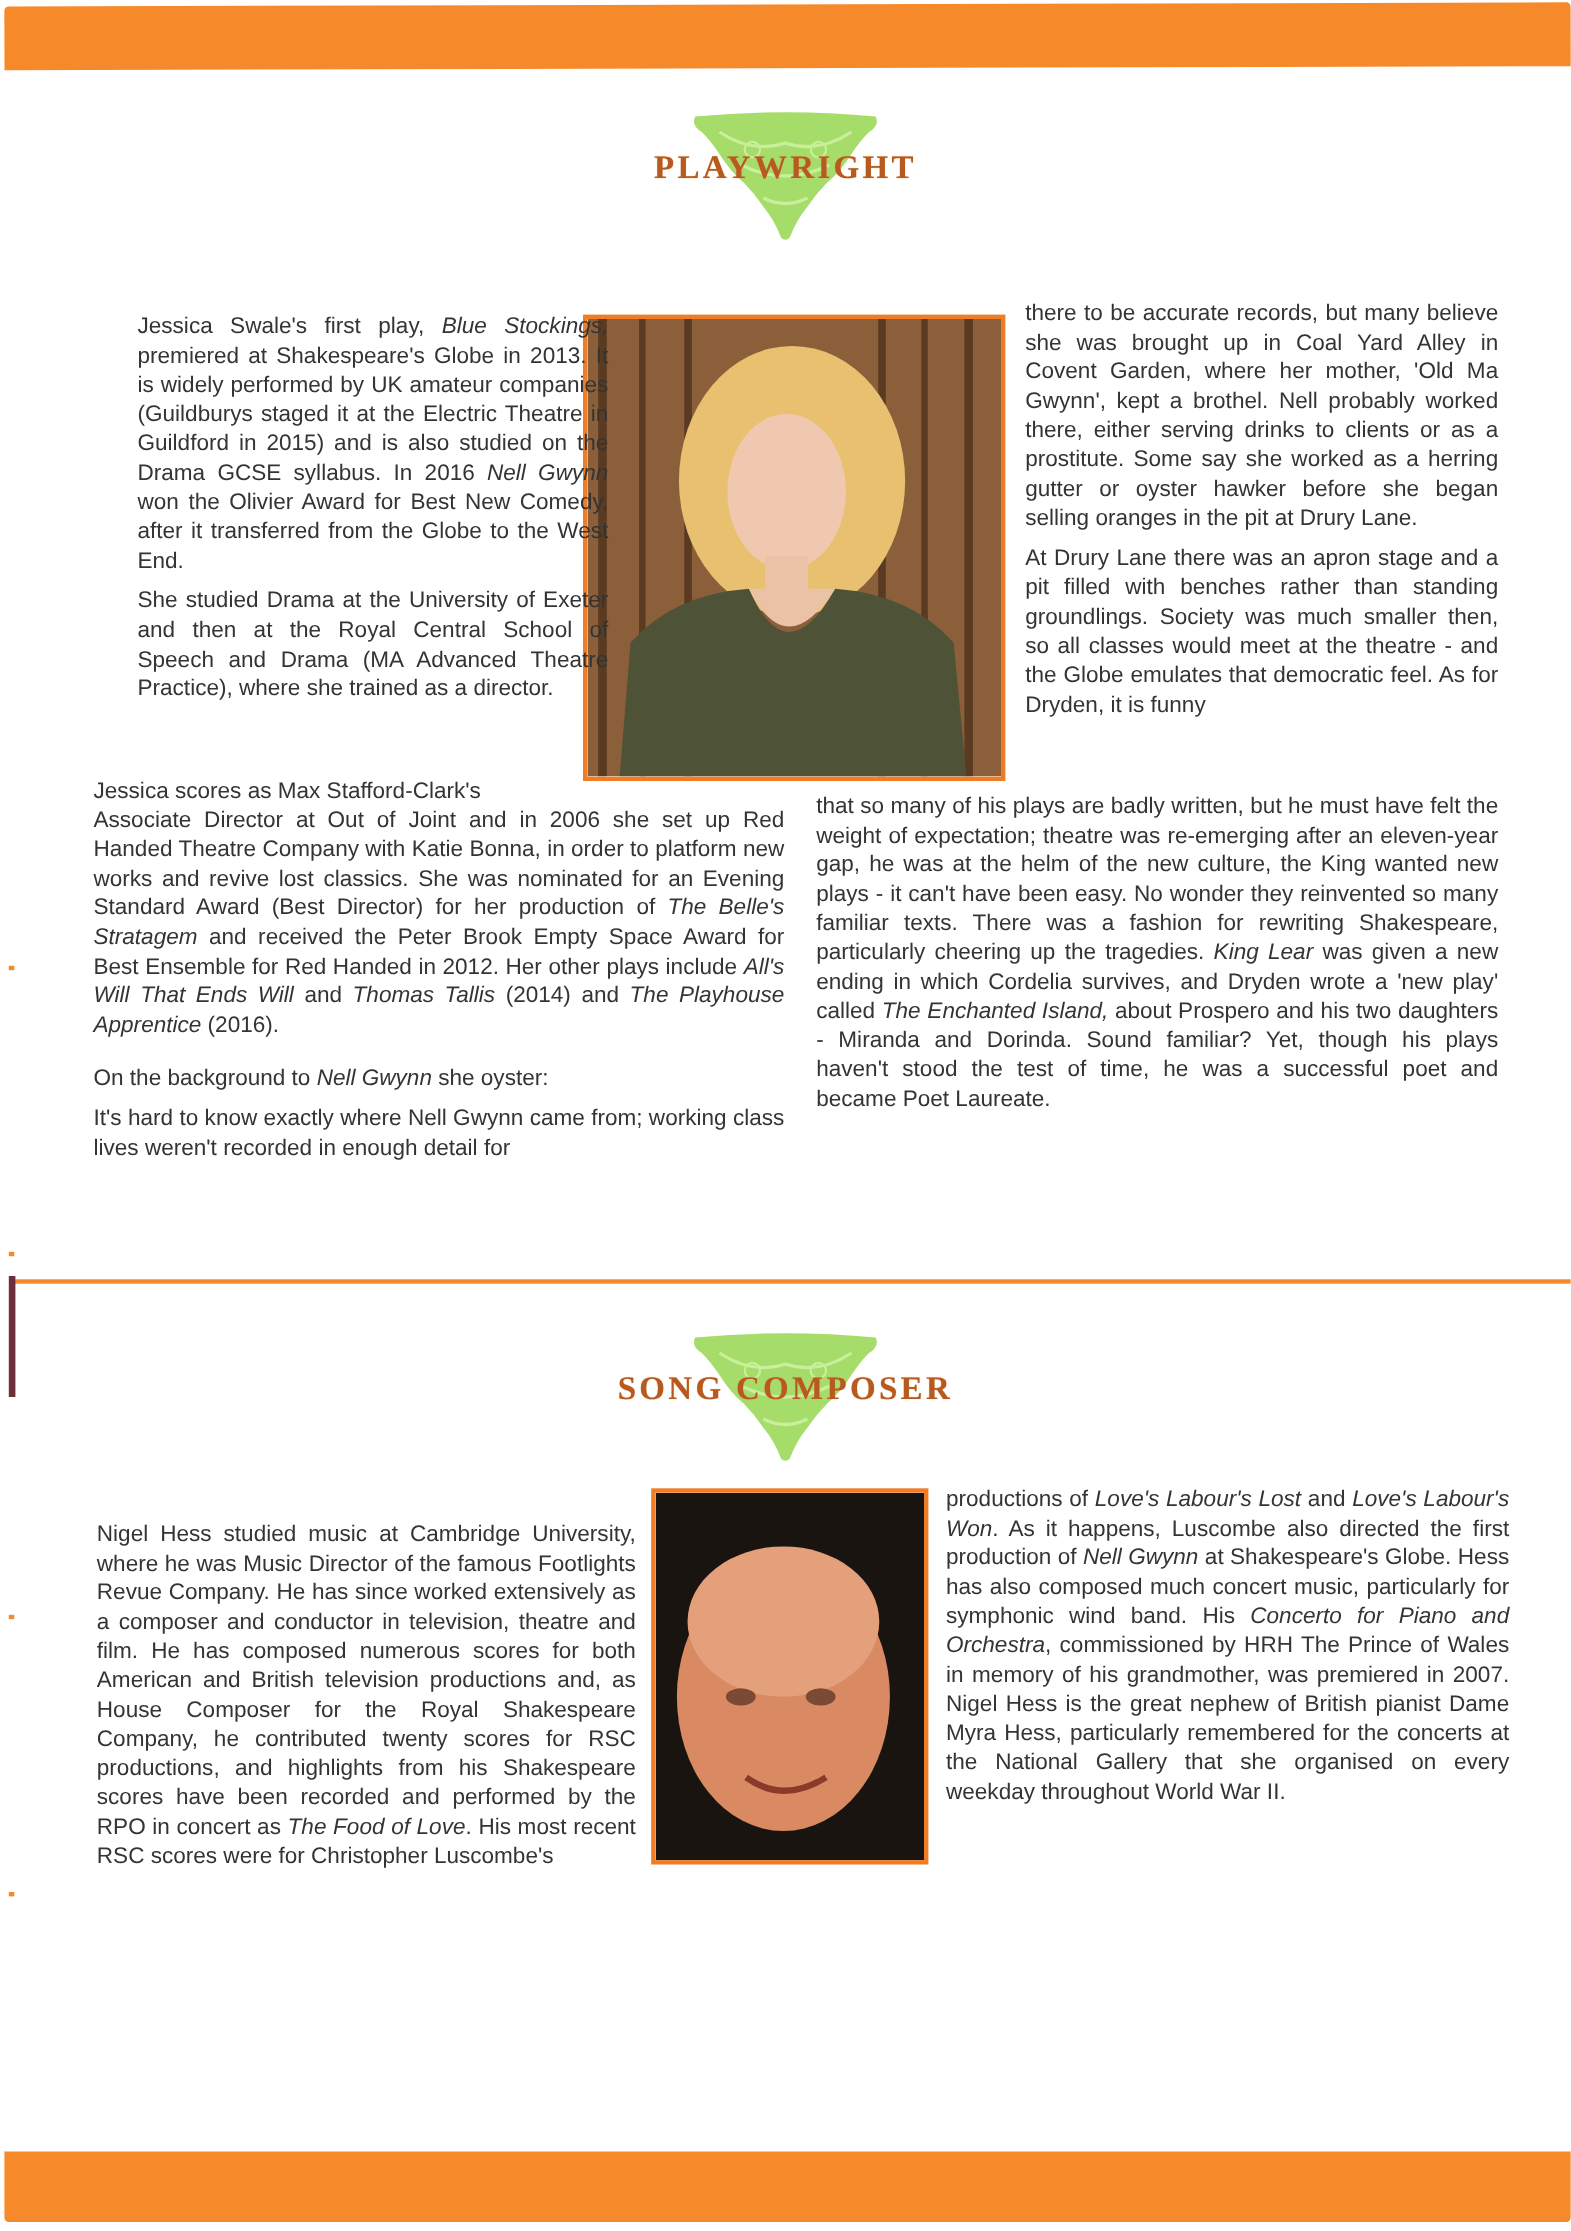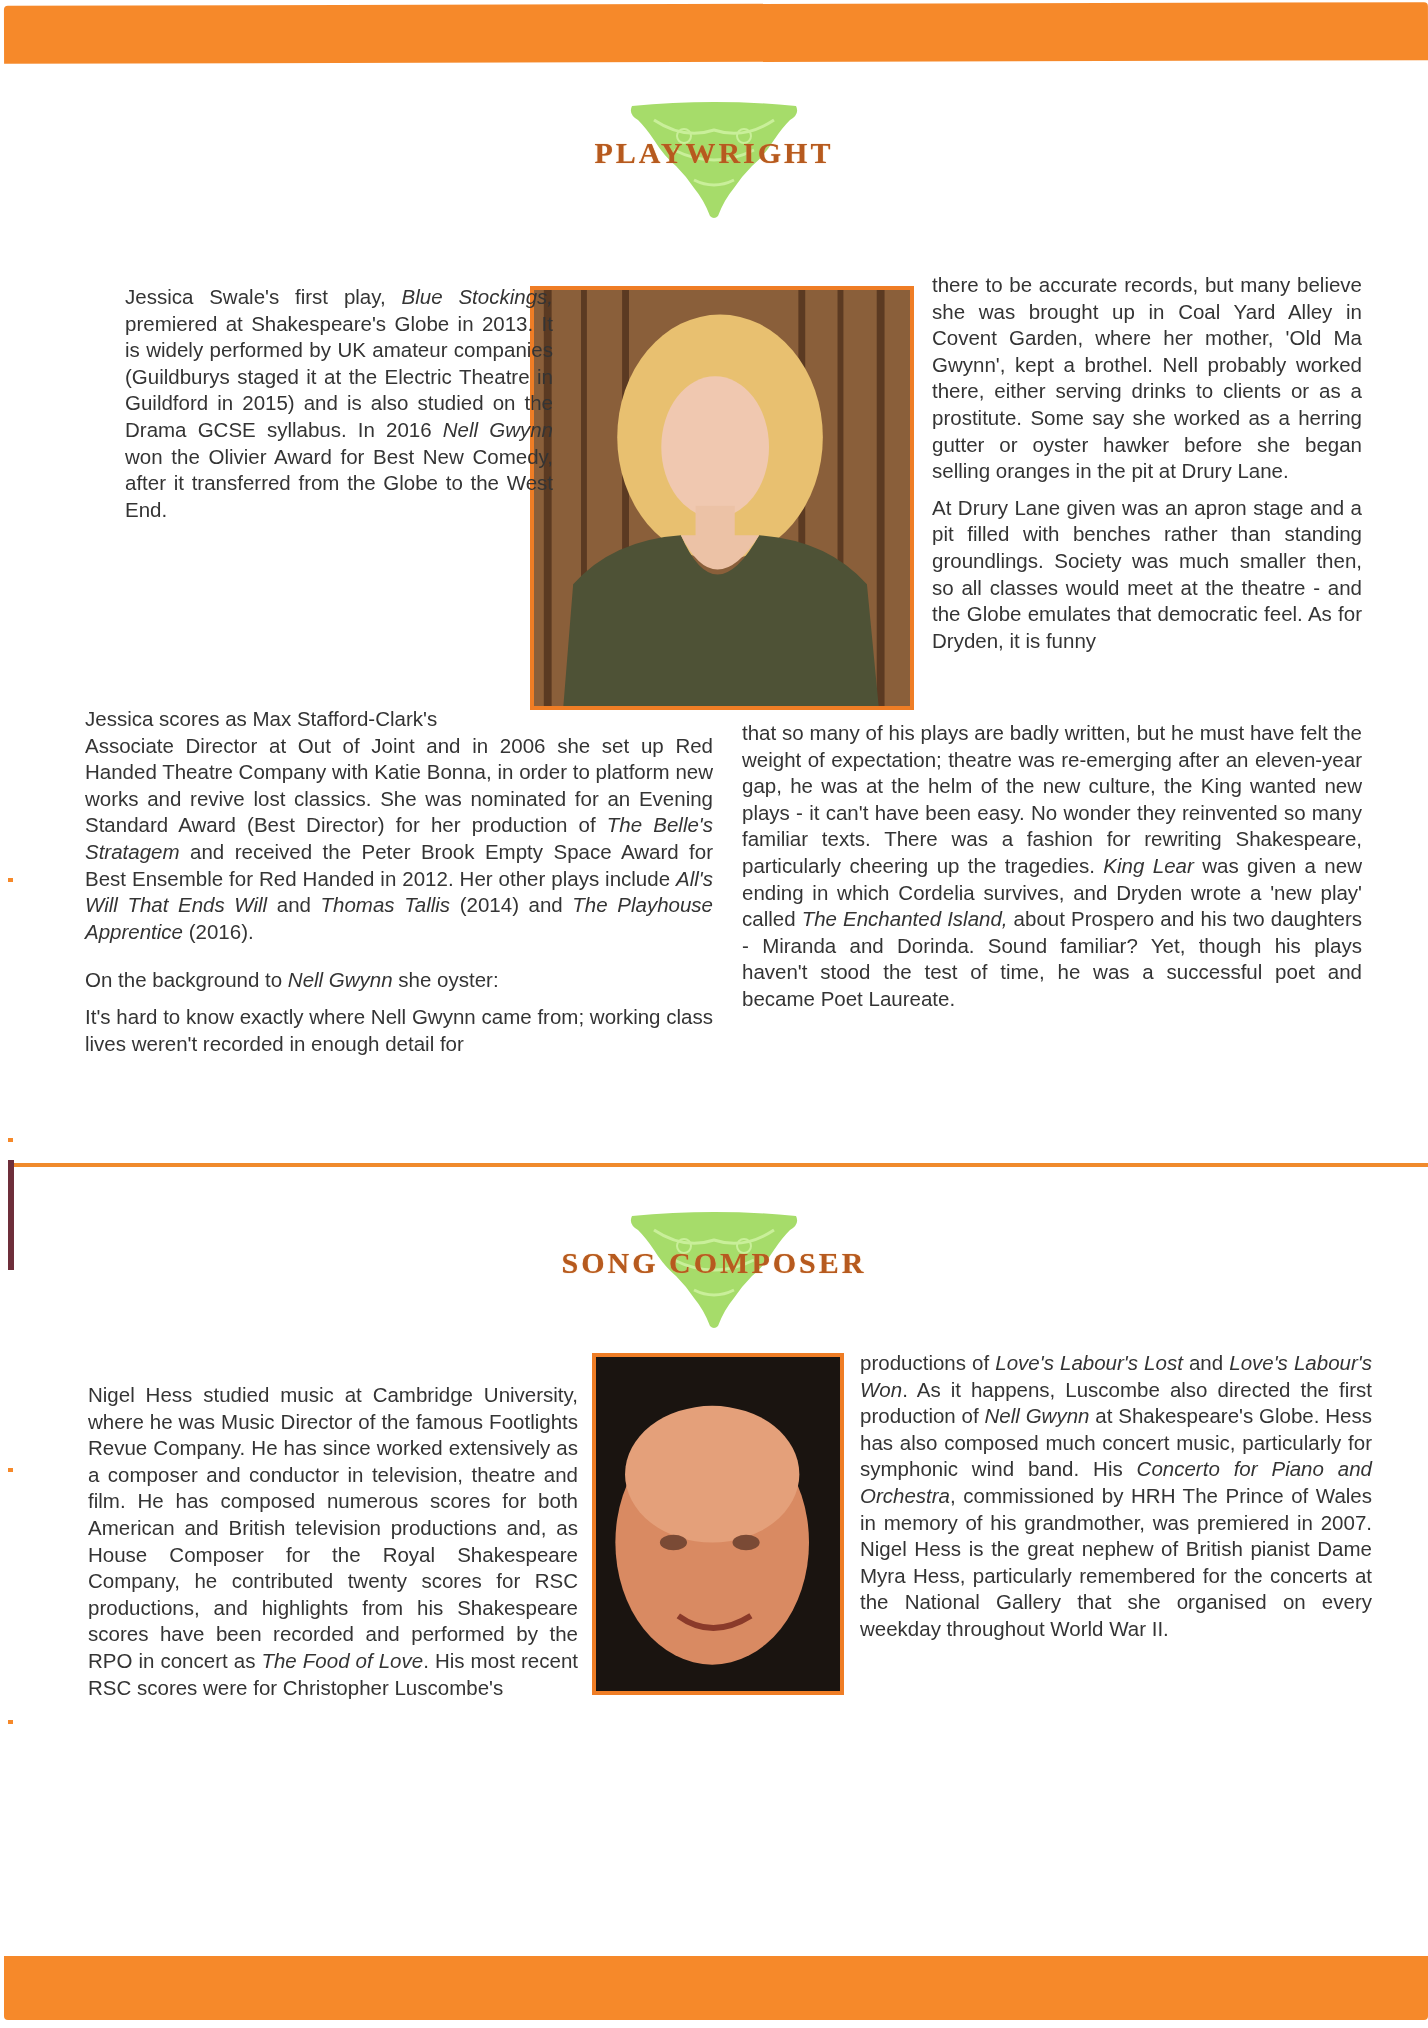--- a/index.html
+++ b/index.html
@@ -63,36 +63,37 @@
     <rect x="165" y="220" width="40" height="50" fill="#ecc2a6"></rect>
     <path d="M30 424 L40 300 Q80 255 150 250 Q185 330 230 250 Q300 255 340 300 L352 424 Z" fill="#4e5236"></path>
     <path d="M150 250 Q185 320 230 250" fill="#ecc2a6"></path>
   </svg>
 </div>
 
 <div class="col" style="left:85px; top:284px; width:428px;margin-left:40px;">
   <p>
     <span>Jessica Swale's first play, </span><i>Blue Stockings,</i><span> premiered at Shakespeare's Globe in 2013. It is widely performed by UK amateur companies (Guildburys staged it at the Electric Theatre in Guildford in 2015) and is also studied on the Drama GCSE syllabus. In 2016 </span><i>Nell Gwynn</i><span> won the Olivier Award for Best New Comedy, after it transferred from the Globe to the West End.</span>
   </p>
+  <p>She studied Drama at the University of Exeter and then at the Royal Central School of Speech and Drama (MA Advanced Theatre Practice), where she trained as a director.</p>
 </div>
 
 <div class="col" style="left:85px; top:706px; width:628px;">
   <p>
     <span>Jessica scores as Max Stafford-Clark's</span><br>
     <span>Associate Director at Out of Joint and in 2006 she set up Red Handed Theatre Company with Katie Bonna, in order to platform new works and revive lost classics. She was nominated for an Evening Standard Award (Best Director) for her production of </span><i>The Belle's Stratagem</i><span> and received the Peter Brook Empty Space Award for Best Ensemble for Red Handed in 2012. Her other plays include </span><i>All's Will That Ends Will</i><span> and </span><i>Thomas Tallis</i><span> (2014) and </span><i>The Playhouse Apprentice</i><span> (2016).</span>
   </p>
   <p style="margin-top:22px">
     <span>On the background to </span><i>Nell Gwynn</i><span> she oyster:</span>
   </p>
   <p>It's hard to know exactly where Nell Gwynn came from; working class lives weren't recorded in enough detail for</p>
 </div>
 
 <div class="col" style="left:932px; top:272px; width:430px;">
   <p>there to be accurate records, but many believe she was brought up in Coal Yard Alley in Covent Garden, where her mother, 'Old Ma Gwynn', kept a brothel. Nell probably worked there, either serving drinks to clients or as a prostitute. Some say she worked as a herring gutter or oyster hawker before she began selling oranges in the pit at Drury Lane.</p>
-  <p>At Drury Lane given was an apron stage and a pit filled with benches rather than standing groundlings. Society was much smaller then, so all classes would meet at the theatre - and the Globe emulates that democratic feel. As for Dryden, it is funny</p>
+  <p>At Drury Lane there was an apron stage and a pit filled with benches rather than standing groundlings. Society was much smaller then, so all classes would meet at the theatre - and the Globe emulates that democratic feel. As for Dryden, it is funny</p>
 </div>
 
 <div class="col" style="left:742px; top:720px; width:620px;">
   <p>
     <span>that so many of his plays are badly written, but he must have felt the weight of expectation; theatre was re-emerging after an eleven-year gap, he was at the helm of the new culture, the King wanted new plays - it can't have been easy. No wonder they reinvented so many familiar texts. There was a fashion for rewriting Shakespeare, particularly cheering up the tragedies. </span><i>King Lear</i><span> was given a new ending in which Cordelia survives, and Dryden wrote a 'new play' called </span><i>The Enchanted Island,</i><span> about Prospero and his two daughters - Miranda and Dorinda. Sound familiar? Yet, though his plays haven't stood the test of time, he was a successful poet and became Poet Laureate.</span>
   </p>
 </div>
 
 <div class="heading" style="top:1210px">
   <svg class="ornament" viewBox="0 0 180 120">

